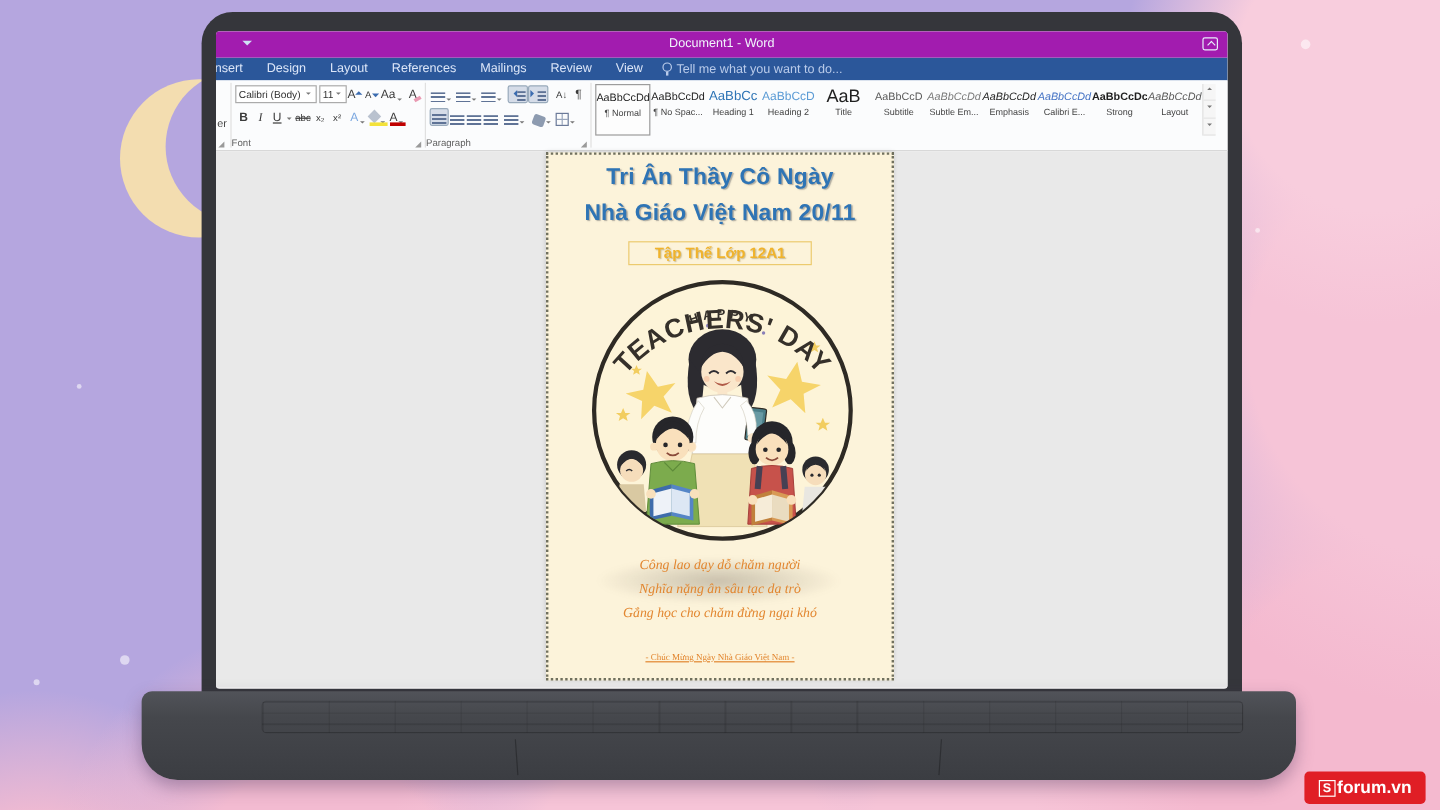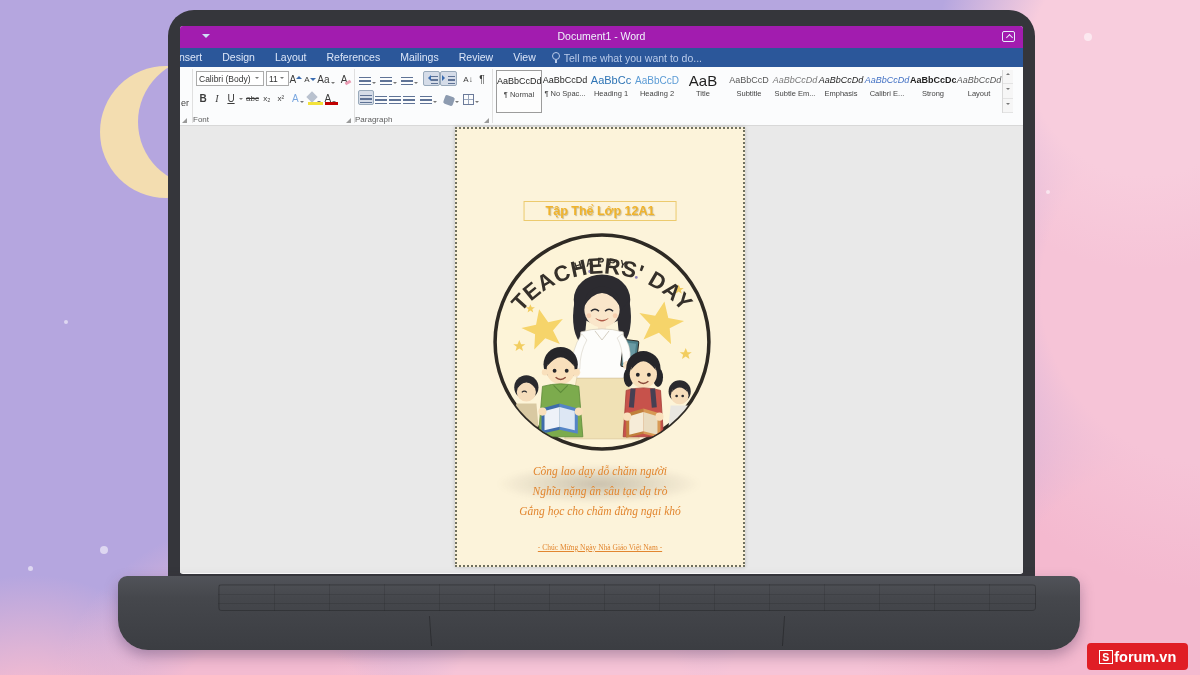--- a/index.html
+++ b/index.html
@@ -324,20 +324,22 @@
           <div class="galscroll">
             <div class="up"></div>
             <div></div>
             <div></div>
           </div>
         </div>
       </div>
 
       <div class="canvas">
         <div class="page">
+          <div class="doc-title" style="top:8px">Tri Ân Thầy Cô Ngày</div>
+          <div class="doc-title" style="top:38px">Nhà Giáo Việt Nam 20/11</div>
           <div class="badge">Tập Thể Lớp 12A1</div>
 
           <svg class="illu" viewBox="0 0 232 232">
             <defs>
               <clipPath id="cclip">
                   <circle cx="116" cy="116" r="106"></circle>
                 </clipPath>
               <path id="arcA" d="M 66,60 A 72,72 0 0 1 166,60" fill="none"></path>
               <path id="arcB" d="M 16,130 A 102,102 0 0 1 216,130" fill="none"></path>
               <g id="star">

